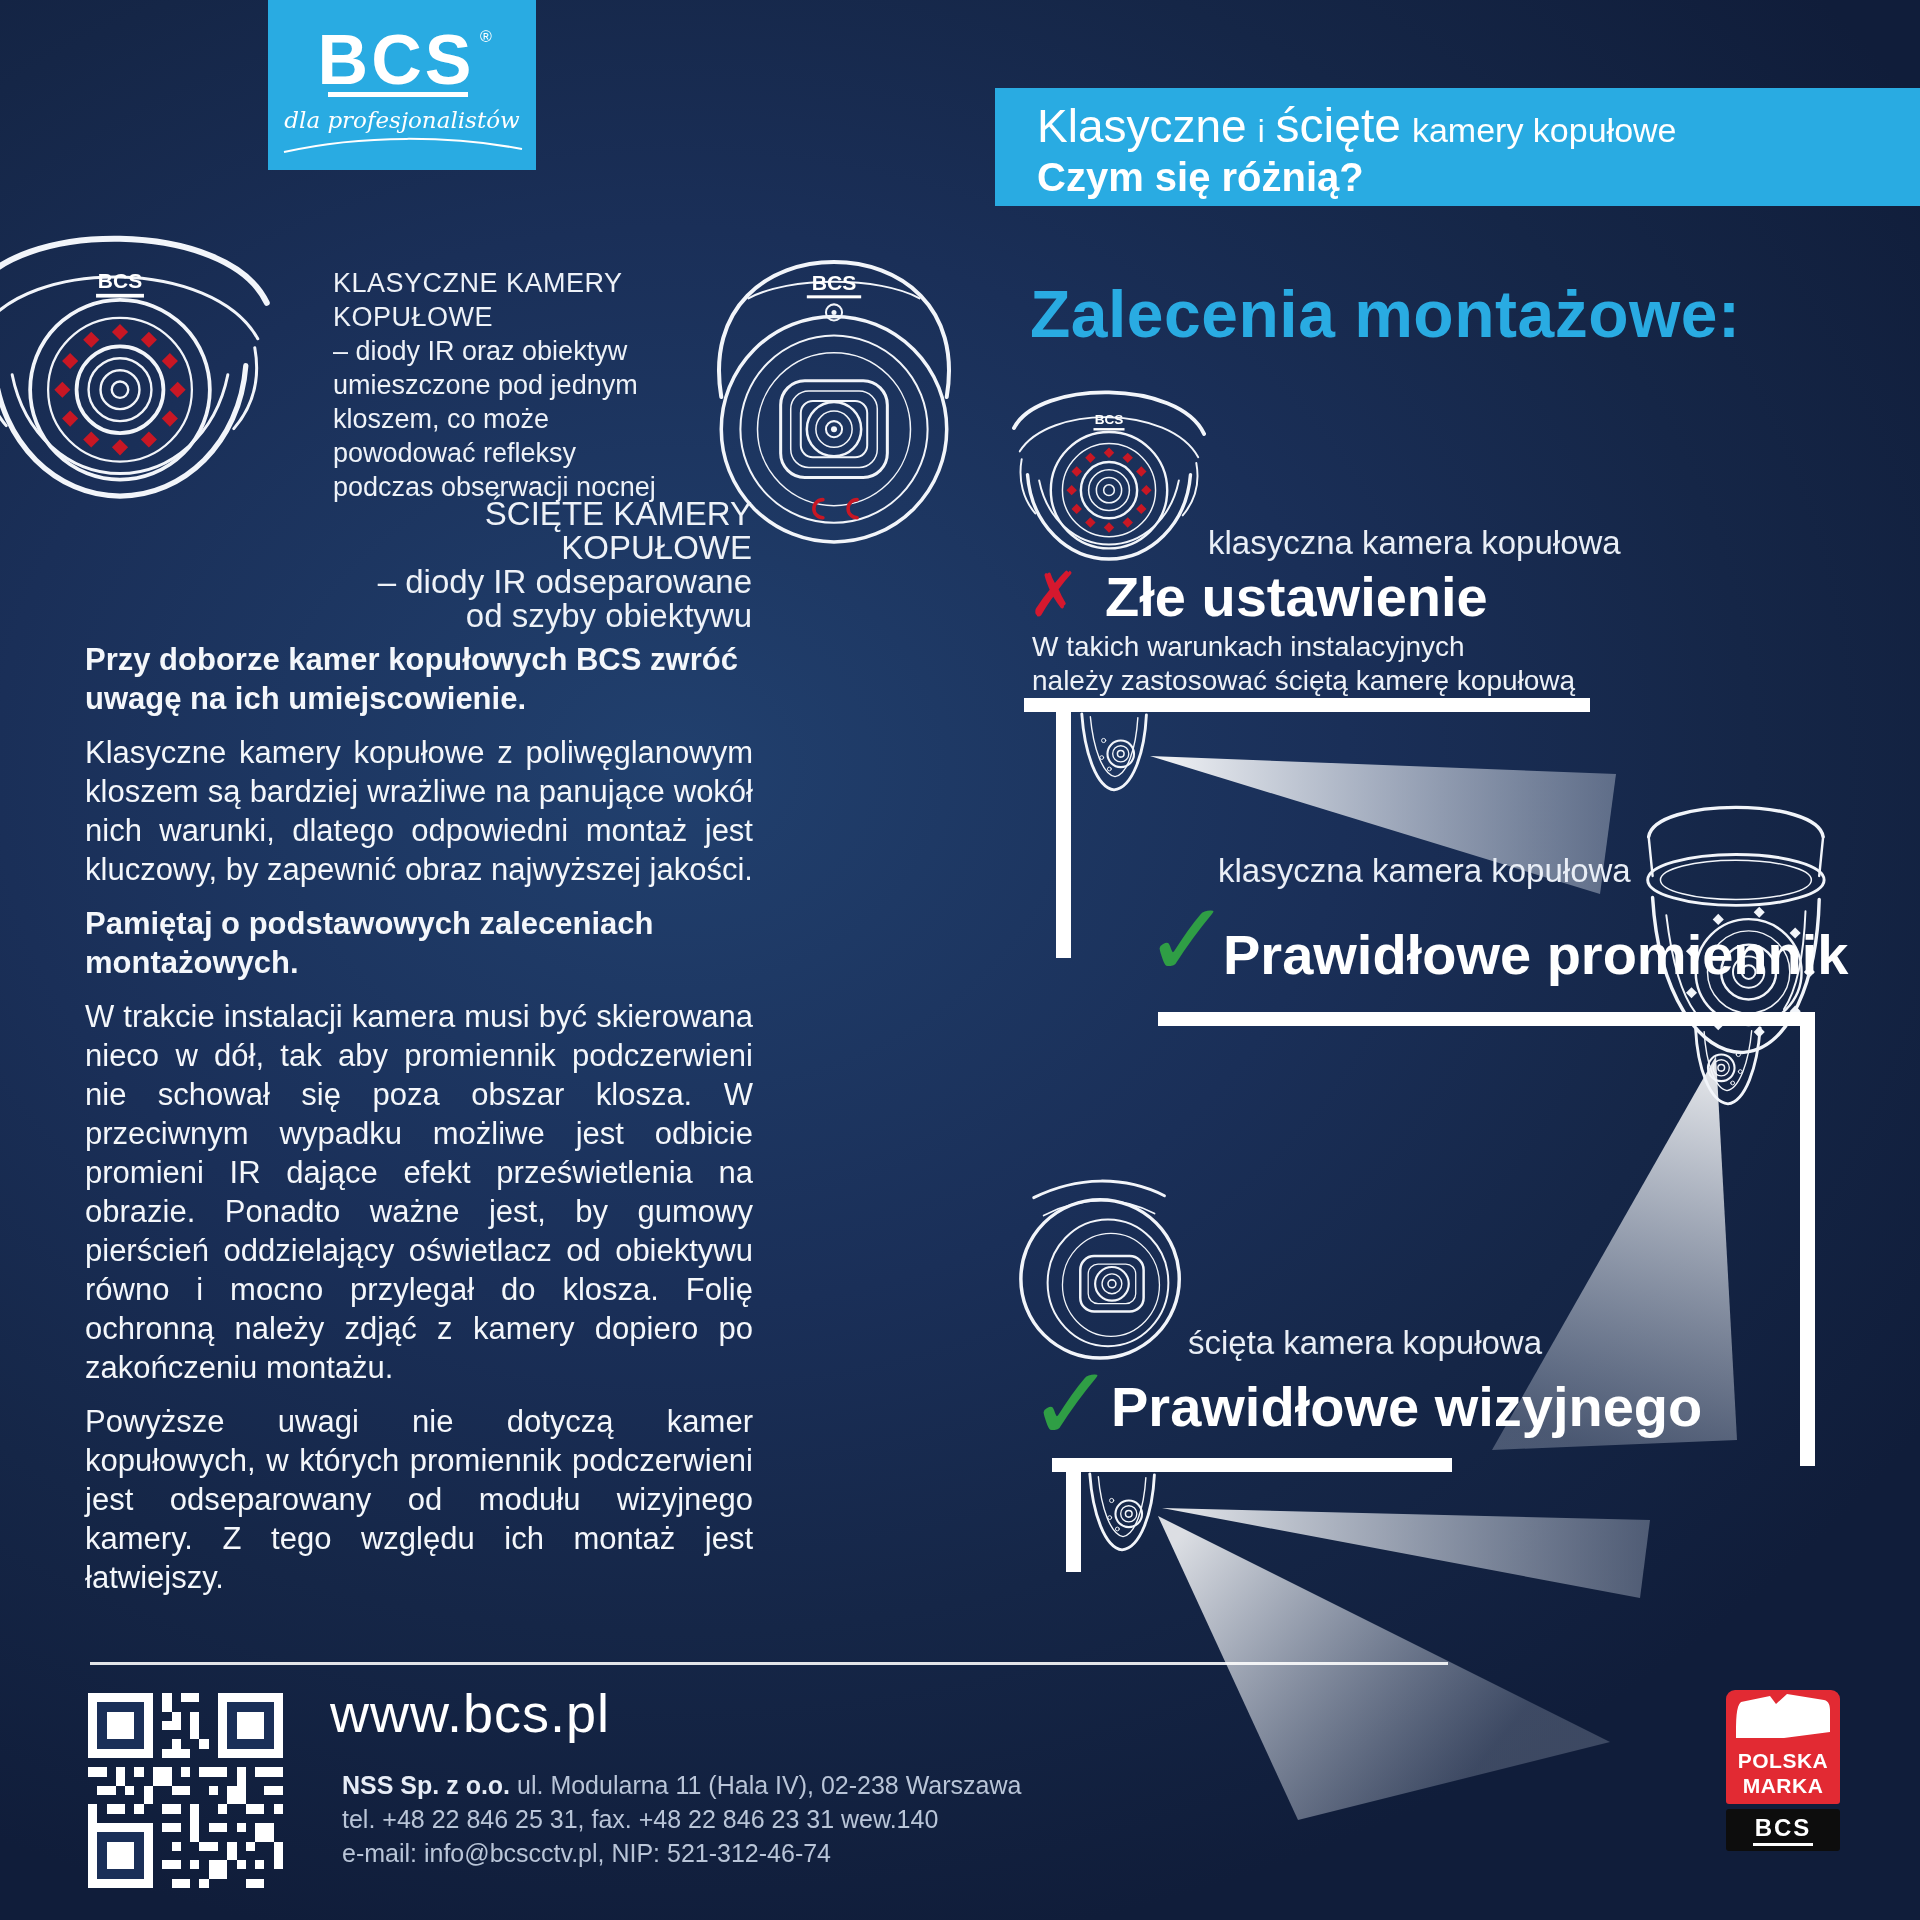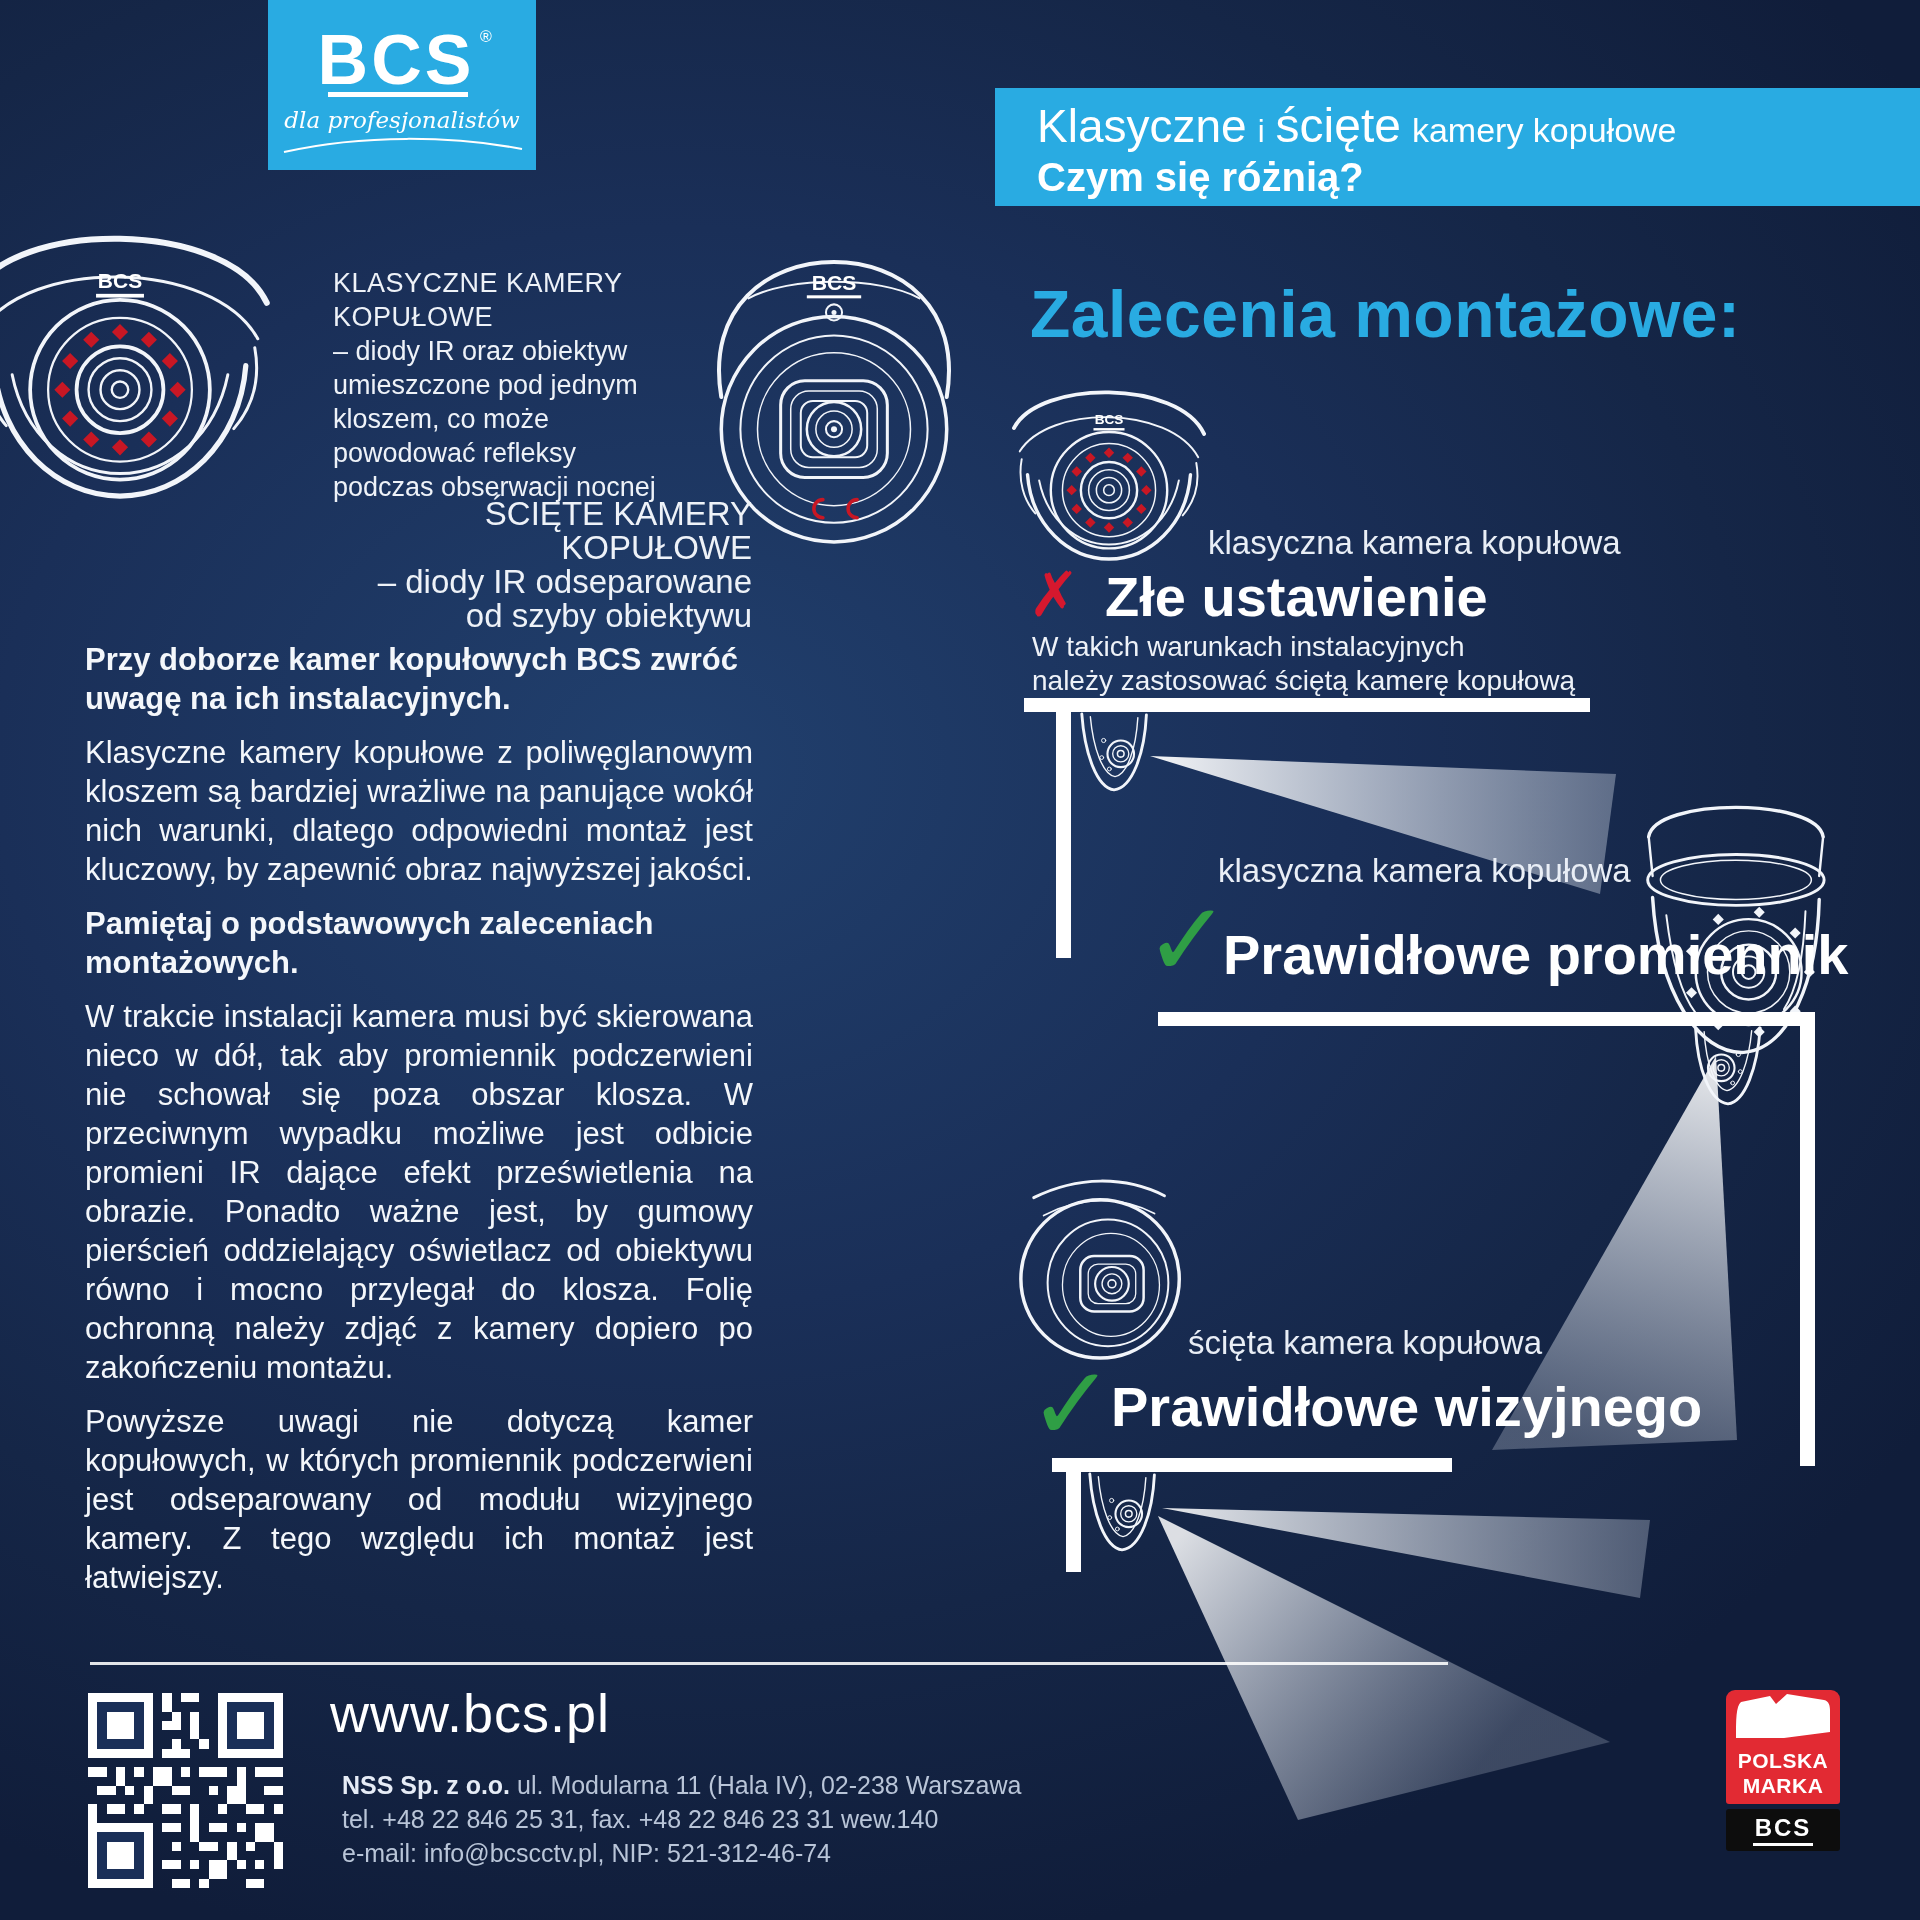--- a/index.html
+++ b/index.html
@@ -198,21 +198,21 @@
   <svg class="abs" style="left:688px;top:246px" width="292" height="312" viewBox="0 0 290 310">
     <use href="#turretFront"></use>
   </svg>
 
   <div class="abs sciete-block">
     <div>ŚCIĘTE KAMERY KOPUŁOWE</div>
     <div>– diody IR odseparowane od szyby obiektywu</div>
   </div>
 
   <div class="abs body-copy">
-    <p class="bold">Przy doborze kamer kopułowych BCS zwróć uwagę na ich instalacyjnych.</p>
+    <p class="bold">Przy doborze kamer kopułowych BCS zwróć uwagę na ich umiejscowienie.</p>
     <p class="jst">Klasyczne kamery kopułowe z poliwęglanowym kloszem są bardziej wrażliwe na panujące wokół nich warunki, dlatego odpowiedni montaż jest kluczowy, by zapewnić obraz najwyższej jakości.</p>
     <p class="bold">Pamiętaj o podstawowych zaleceniach montażowych.</p>
     <p class="jst">W trakcie instalacji kamera musi być skierowana nieco w dół, tak aby promiennik podczerwieni nie schował się poza obszar klosza. W przeciwnym wypadku możliwe jest odbicie promieni IR dające efekt prześwietlenia na obrazie. Ponadto ważne jest, by gumowy pierścień oddzielający oświetlacz od obiektywu równo i mocno przylegał do klosza. Folię ochronną należy zdjąć z kamery dopiero po zakończeniu montażu.</p>
     <p class="jst">Powyższe uwagi nie dotyczą kamer kopułowych, w których promiennik podczerwieni jest odseparowany od modułu wizyjnego kamery. Z tego względu ich montaż jest łatwiejszy.</p>
   </div>
 
   <div class="abs banner">
     <div class="banner-l1">
       <span class="b1a">Klasyczne</span>
       <span class="b1b">i</span>

